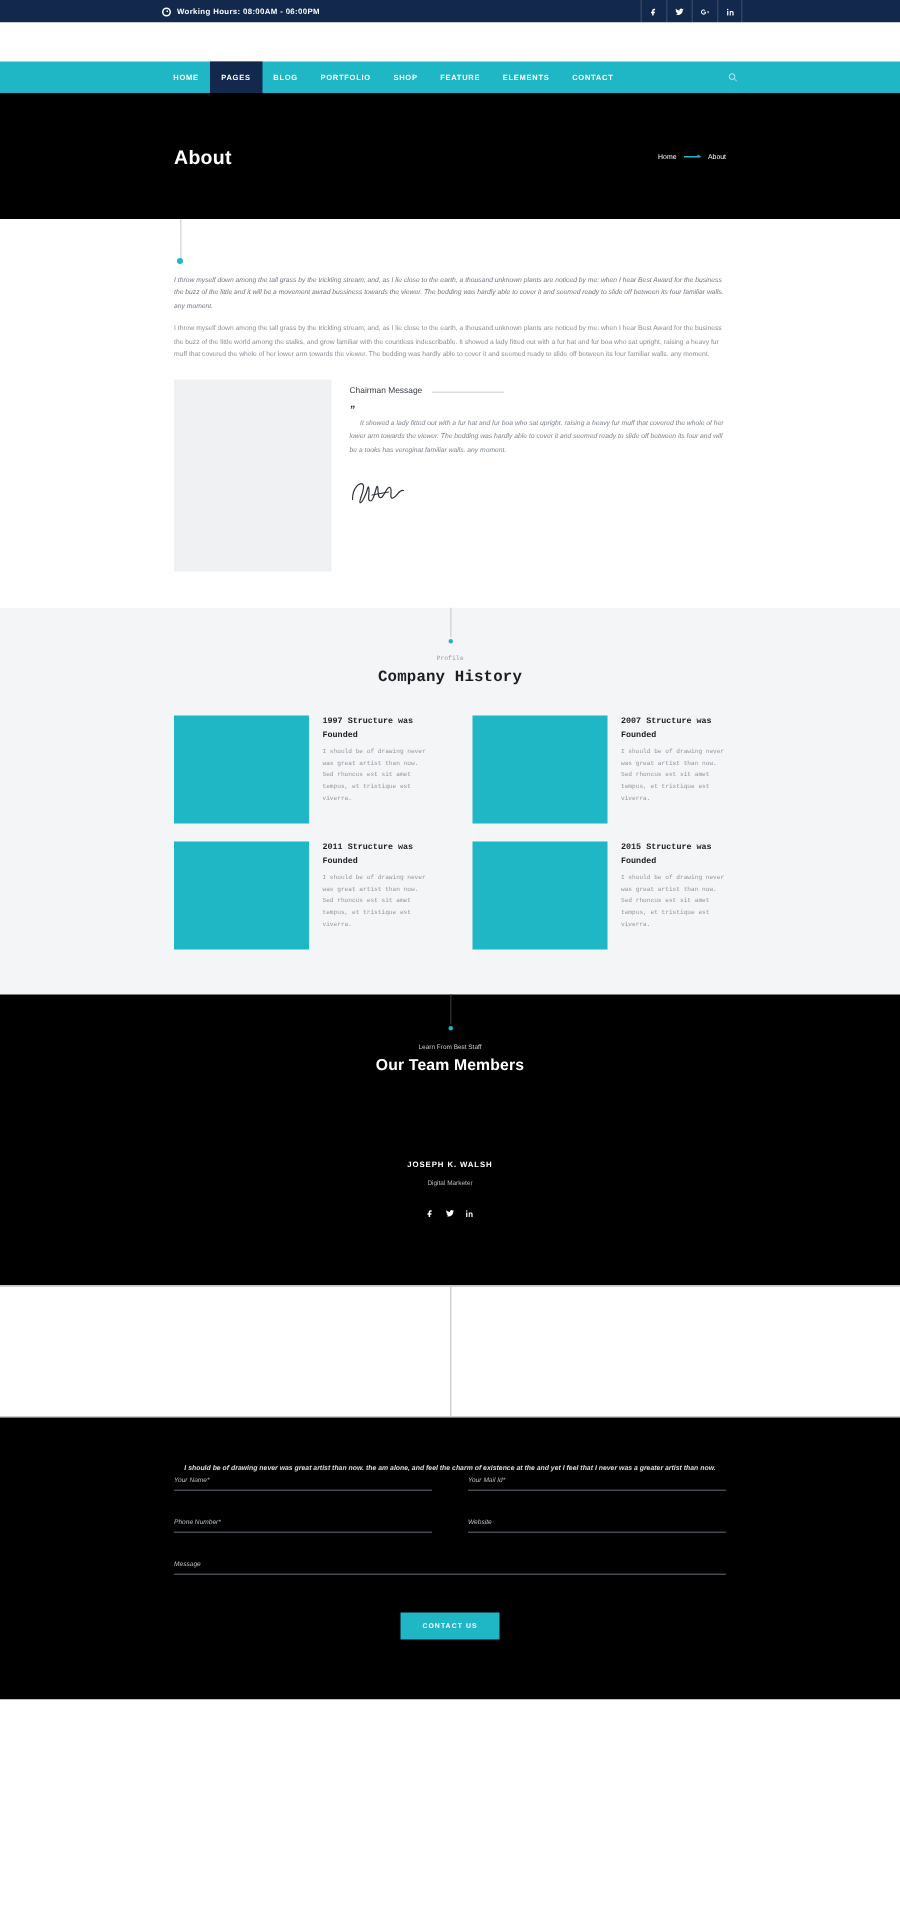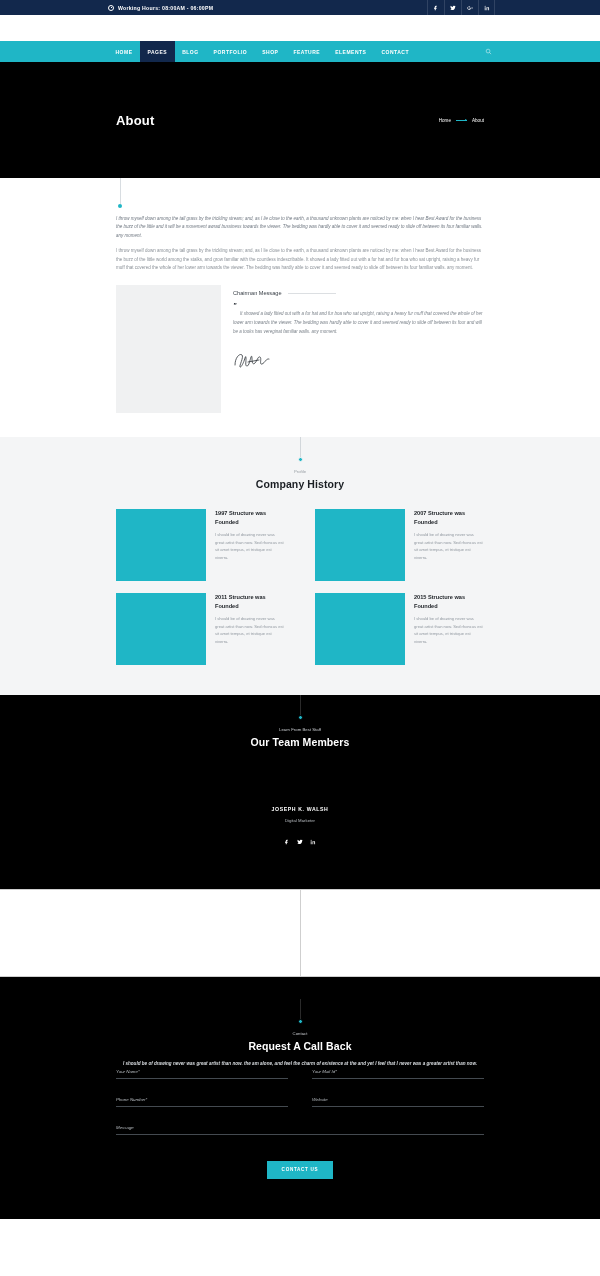--- a/index.html
+++ b/index.html
@@ -97,21 +97,21 @@
     top: 0; bottom: 0;
     display: flex;
     align-items: center;
     color: #ffffff;
   }
   .nav-search svg { width: 7px; height: 7px; stroke: #ffffff; fill: none; stroke-width: 1.6; }
 
   
   .hero {
     background: #000000;
-    height: 116px;
+    height: 84px;
     display: flex;
     align-items: center;
     position: relative;
   }
   .hero-title {
     margin-left: 116px;
     color: #ffffff;
     font-size: 13px;
     font-weight: bold;
     letter-spacing: 0.2px;
@@ -228,20 +228,21 @@
     margin-top: 1px;
   }
   .signature { margin-top: 12px; height: 22px; }
   .signature svg { height: 22px; width: 40px; }
 
   
   .history {
     background: #f4f5f6;
     padding-top: 0;
     padding-bottom: 30px;
+    font-family: Liberation Mono, monospace;
   }
   .sec-head { text-align: center; }
   .sec-line {
     width: 0.6px;
     height: 20px;
     background: #d2d7db;
     margin: 0 auto;
   }
   .sec-line.dark { background: #2a2a2a; }
   .sec-dot {
@@ -537,26 +538,20 @@
 </div>
 
 <div class="gap-white">
   <div class="gap-split">
     <div></div>
     <div></div>
   </div>
 </div>
 
 <div class="contact">
-  <div class="sec-head">
-    <div class="sec-line dark"></div>
-    <div class="sec-dot dark"></div>
-    <div class="sec-sub light">Contact</div>
-    <div class="sec-title light">Request A Call Back</div>
-  </div>
   <div class="contact-desc">I should be of drawing  never was great artist than now. the am alone, and feel the charm of existence at the and yet I feel that I never was a greater artist than now.</div>
 
   <div class="form-grid">
     <div class="field">
       <div class="field-label">Your Name*</div>
     </div>
     <div class="field">
       <div class="field-label">Your Mail Id*</div>
     </div>
     <div class="field">

